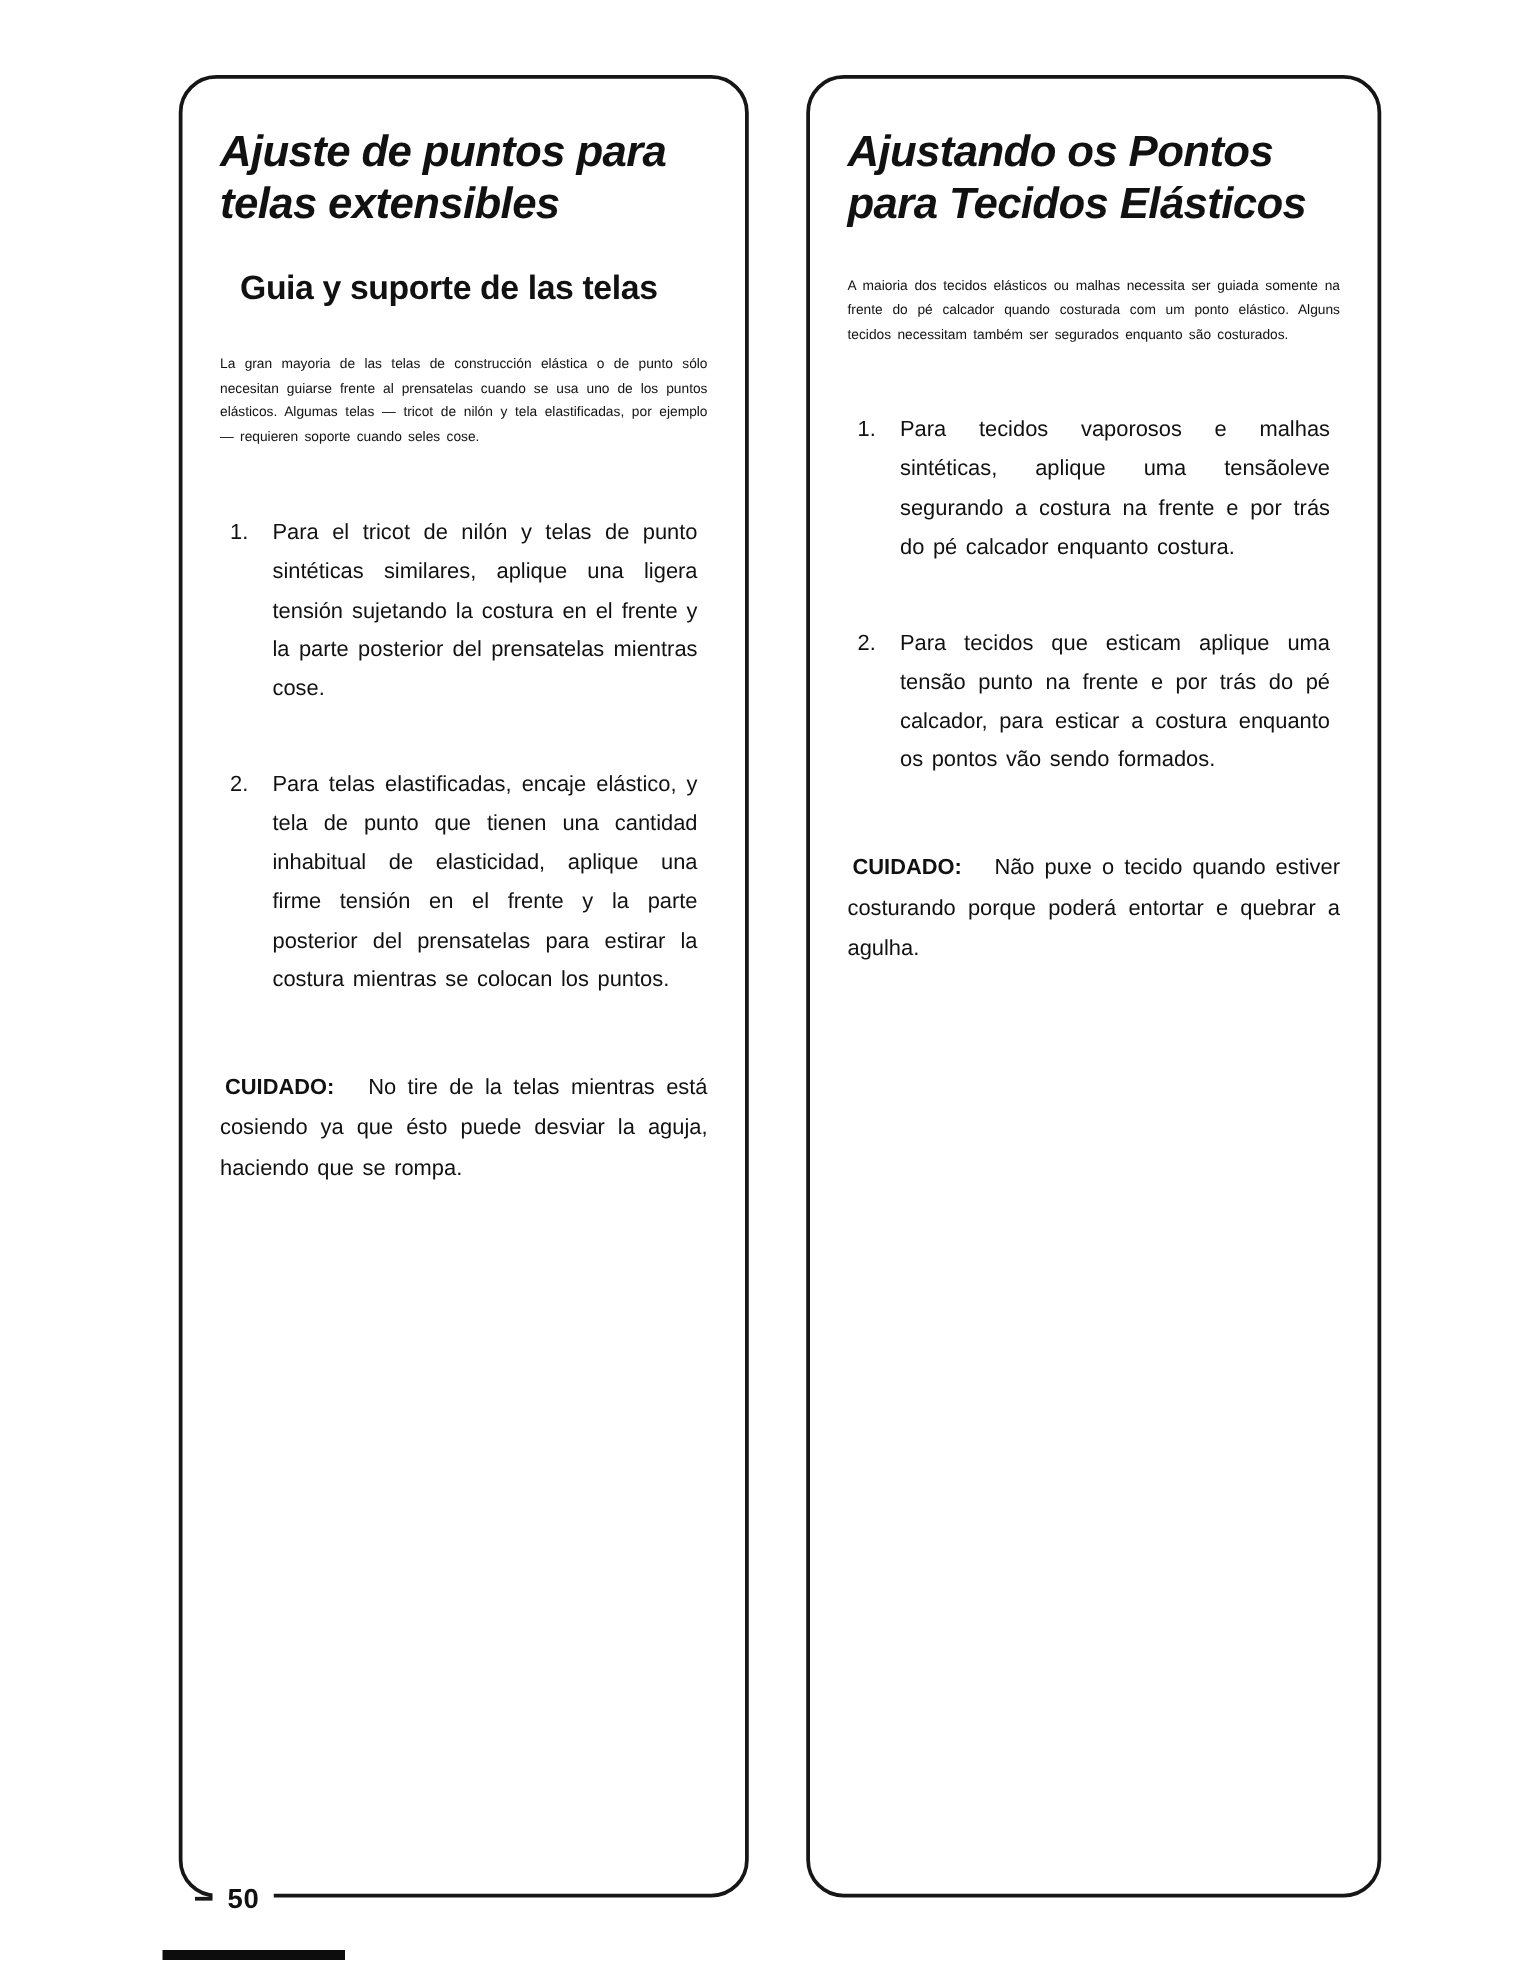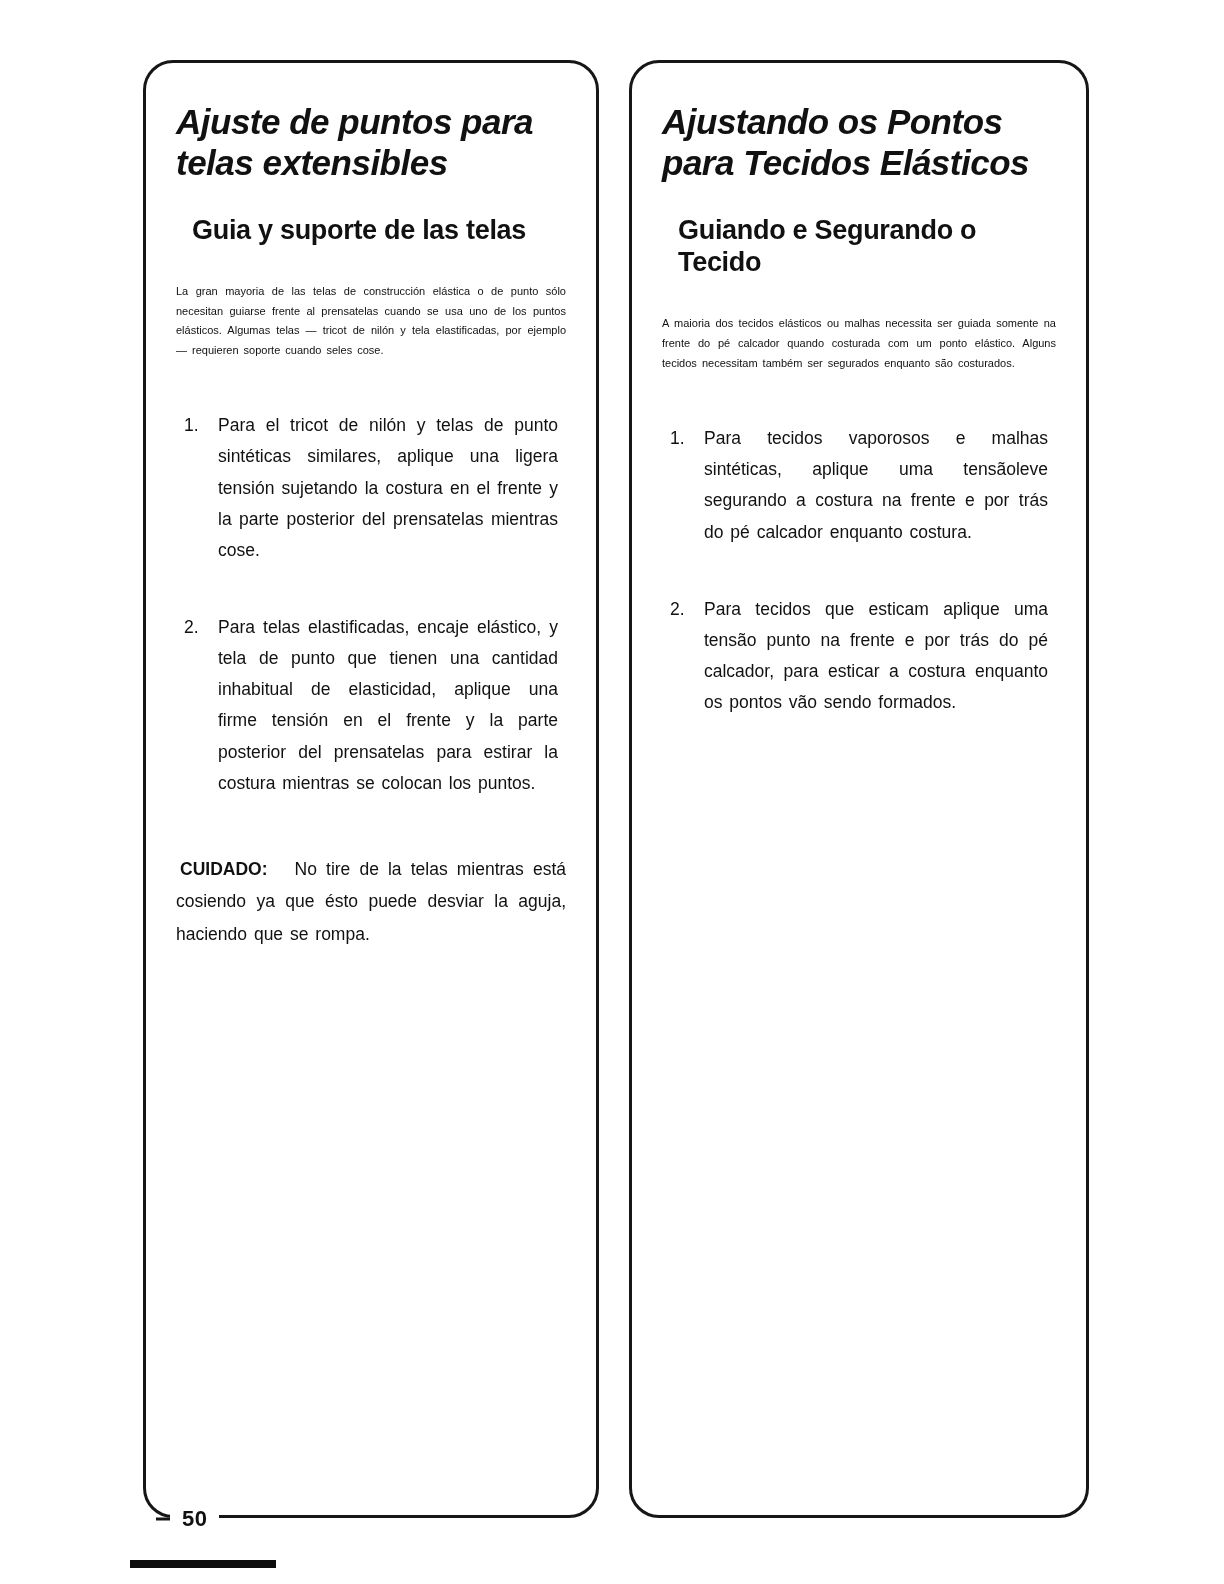--- a/index.html
+++ b/index.html
@@ -24,21 +24,21 @@
     position: absolute;
     top: 52px;
     height: 1458px;
     border: 3px solid #161616;
     border-radius: 30px;
     background: #ffffff;
     padding: 32px 26px 30px 26px;
   }
 
   .panel-left  { left: 135px; width: 456px; }
-  .panel-right { left: 621px; width: 460px; }
+  .panel-right { left: 637px; width: 460px; }
 
   .title {
     font-size: 35px;
     font-weight: bold;
     font-style: italic;
     line-height: 1.18;
     letter-spacing: -0.5px;
     max-width: 420px;
     margin-top: 2px;
   }
@@ -156,31 +156,34 @@
       <span>No tire de la telas mientras está cosiendo ya que ésto puede desviar la aguja, haciendo que se rompa.</span>
     </p>
 
     <div class="page-number">
       <span>50</span>
     </div>
   </section>
 
   <section class="panel panel-right">
     <h1 class="title">Ajustando os Pontos para Tecidos Elásticos</h1>
-    <h2 class="heading">Guiando e Segurando o Tecido</h2>
     <p class="body-text">A maioria dos tecidos elásticos ou malhas necessita ser guiada somente na frente do pé calcador quando costurada com um ponto elástico. Alguns tecidos necessitam também ser segurados enquanto são costurados.</p>
 
     <ol class="steps">
       <li class="step">
         <span class="num">1.</span>
         <span class="step-text">Para tecidos vaporosos e malhas sintéticas, aplique uma tensãoleve segurando a costura na frente e por trás do pé calcador enquanto costura.</span>
       </li>
       <li class="step">
         <span class="num">2.</span>
         <span class="step-text">Para tecidos que esticam aplique uma tensão punto na frente e por trás do pé calcador, para esticar a costura enquanto os pontos vão sendo formados.</span>
       </li>
     </ol>
 
+    <p class="caution">
+      <span class="caution-label">CUIDADO:</span>
+      <span>Não puxe o tecido quando estiver costurando porque poderá entortar e quebrar a agulha.</span>
+    </p>
   </section>
 
   <div class="bottom-rule"></div>
 
 </div>
 
 </body></html>

